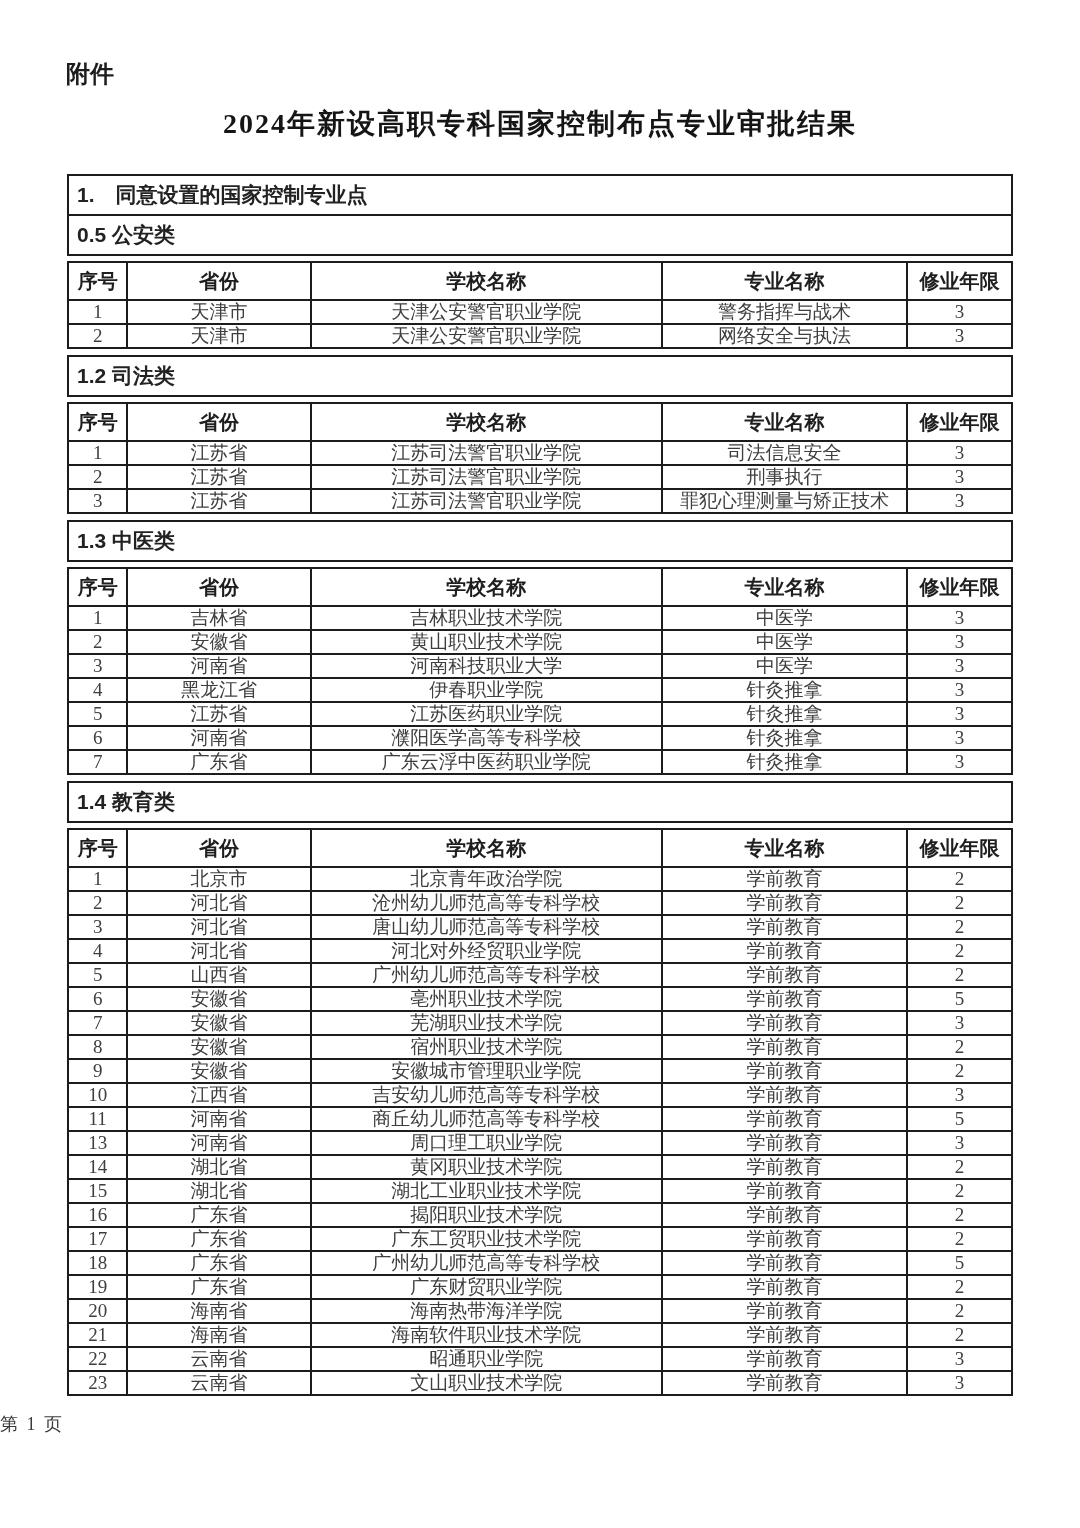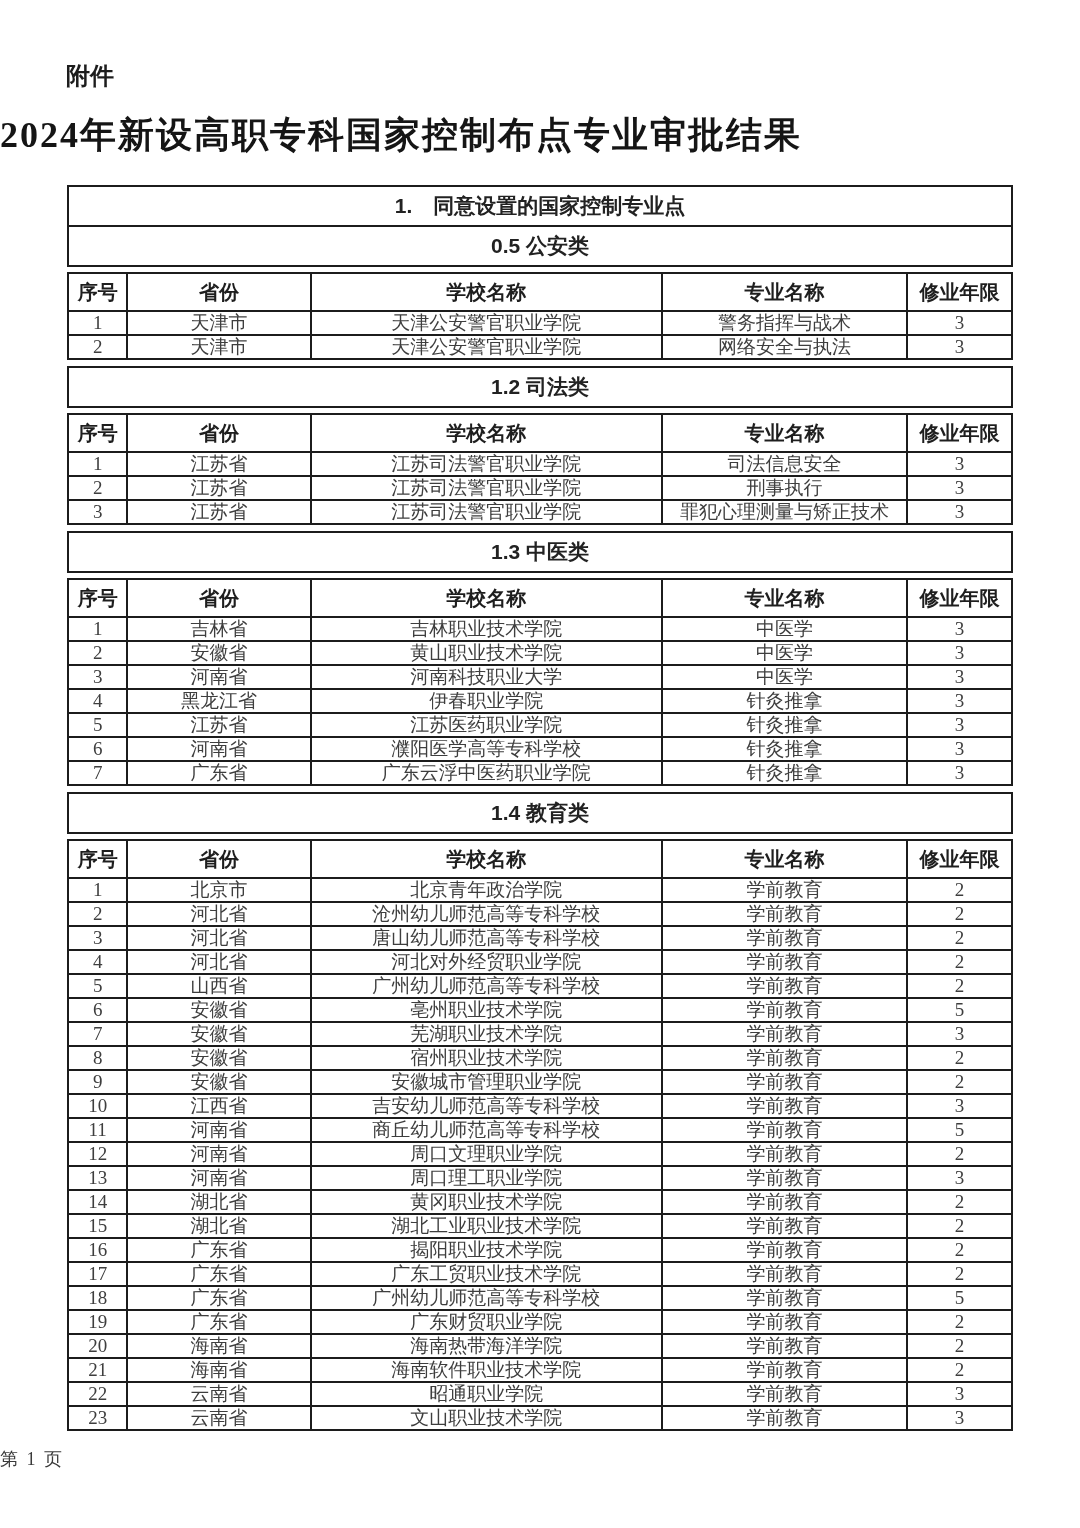--- a/index.html
+++ b/index.html
@@ -11,49 +11,48 @@
   }
   .page {
     position: relative;
     width: 1080px;
     height: 1528px;
     background: #ffffff;
     overflow: hidden;
   }
   .attachment {
     margin: 62px 0 0 66px;
-    font-family: Liberation Sans, sans-serif;
+    font-family: Liberation Mono, monospace;
     font-weight: bold;
     font-size: 24px;
     line-height: 28px;
     color: #1d1d1d;
   }
   .title {
-    margin-top: 23px;
-    text-align: left;
+    margin-top: 12px;
+    text-align: center;
     font-weight: bold;
-    font-size: 36px;
+    font-size: 28px;
     line-height: 44px;
     letter-spacing: 2px;
     color: #151515;
     font-family: "Liberation Serif", "DejaVu Serif", serif;
   }
   .doc {
     margin: 28px 67px 0 67px;
   }
   .section-label {
     border: 2px solid #1c1c1c;
     font-family: "Liberation Sans", "DejaVu Sans", sans-serif;
     font-weight: bold;
     font-size: 21px;
     line-height: 24px;
     padding: 7px 8px;
     color: #222222;
     background: #ffffff;
-    text-align: center;
   }
   .section-label + .section-label { margin-top: -2px; }
   table.approval {
     width: 100%;
     border-collapse: collapse;
     table-layout: fixed;
     margin-top: 5px;
     margin-bottom: 6px;
   }
   table.approval th, table.approval td {
@@ -324,27 +323,20 @@
             <td>3</td>
           </tr>
           <tr>
             <td>11</td>
             <td>河南省</td>
             <td>商丘幼儿师范高等专科学校</td>
             <td>学前教育</td>
             <td>5</td>
           </tr>
           <tr>
-            <td>12</td>
-            <td>河南省</td>
-            <td>周口文理职业学院</td>
-            <td>学前教育</td>
-            <td>2</td>
-          </tr>
-          <tr>
             <td>13</td>
             <td>河南省</td>
             <td>周口理工职业学院</td>
             <td>学前教育</td>
             <td>3</td>
           </tr>
           <tr>
             <td>14</td>
             <td>湖北省</td>
             <td>黄冈职业技术学院</td>

